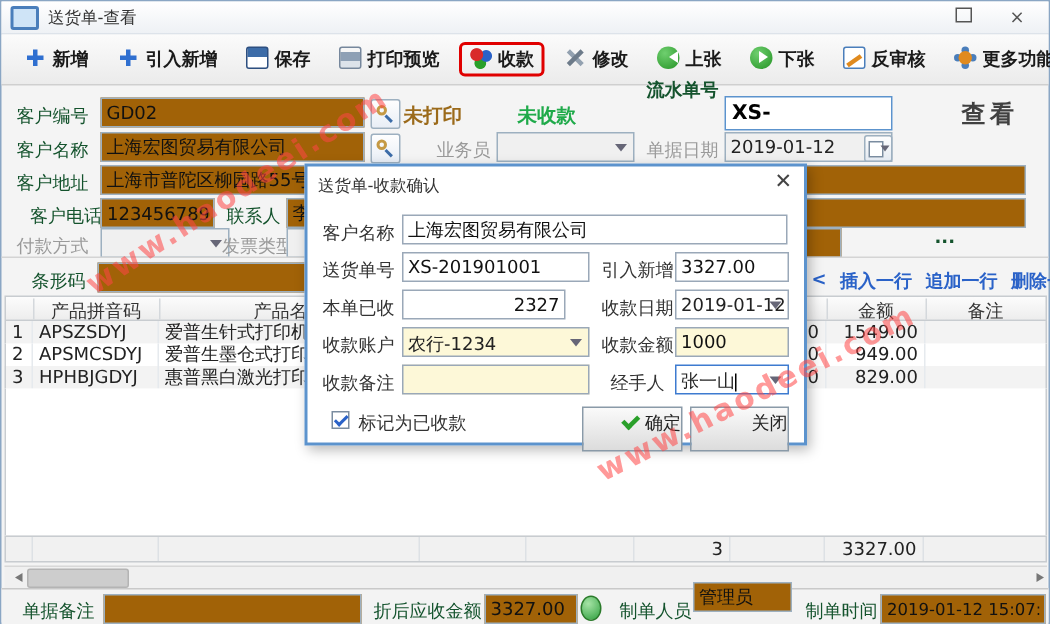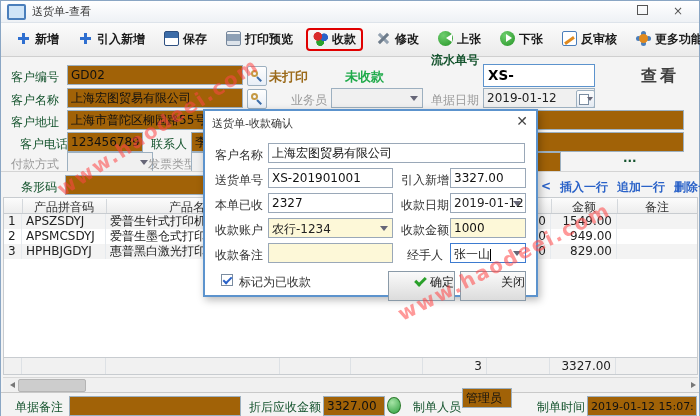--- a/index.html
+++ b/index.html
@@ -275,38 +275,38 @@
     <span class="sbtn r" style="right:0"></span>
   </div>
 
   <div class="footer"></div>
   <div class="lbl" style="left:14px;top:398px">单据备注</div>
   <input class="ipt" style="left: 68px; top: 395px; width: 172px;">
   <div class="lbl" style="left:248px;top:398px">折后应收金额</div>
   <input class="ipt" style="left: 322px; top: 395px; width: 62px;" value="3327.00">
   <span class="oval"></span>
   <div class="lbl" style="left:412px;top:398px">制单人员</div>
-  <input class="ipt" style="left: 461px; top: 387px; width: 50px;" value="管理员">
+  <input class="ipt" style="left: 461px; top: 387px; width: 66px;" value="管理员">
   <div class="lbl" style="left:536px;top:398px">制单时间</div>
   <input class="ipt" style="left: 586px; top: 395px; width: 110px; font-size: 11px;" value="2019-01-12 15:07:41">
 
   <div class="dialog">
     <div class="dtitle">送货单-收款确认</div>
     <div class="dclose">✕</div>
 
     <div class="dlbl" style="left:10px;top:36px">客户名称</div>
     <input class="dipt" style="left: 63px; top: 32px; width: 257px;" value="上海宏图贸易有限公司">
 
     <div class="dlbl" style="left:10px;top:61px">送货单号</div>
     <input class="dipt" style="left: 63px; top: 57px; width: 125px;" value="XS-201901001">
     <div class="dlbl" style="left:196px;top:61px">引入新增</div>
     <input class="dipt" style="left: 245px; top: 57px; width: 76px;" value="3327.00">
 
     <div class="dlbl" style="left:10px;top:86px">本单已收</div>
-    <input class="dipt" style="left: 63px; top: 82px; width: 125px;" value="2327">
+    <input class="dipt" style="left: 63px; top: 82px; width: 109px; text-align: right;" value="2327">
     <div class="dlbl" style="left:196px;top:86px">收款日期</div>
     <div class="dsel" style="left:245px;top:82px;width:76px"><span>2019-01-12</span><span class="car"></span></div>
 
     <div class="dlbl" style="left:10px;top:111px">收款账户</div>
     <div class="dsel yel" style="left:63px;top:107px;width:125px"><span>农行-1234</span><span class="car"></span></div>
     <div class="dlbl" style="left:196px;top:111px">收款金额</div>
     <input class="dipt yel" style="left: 245px; top: 107px; width: 76px;" value="1000">
 
     <div class="dlbl" style="left:10px;top:136px">收款备注</div>
     <input class="dipt yel" style="left: 63px; top: 132px; width: 125px;" value="">

